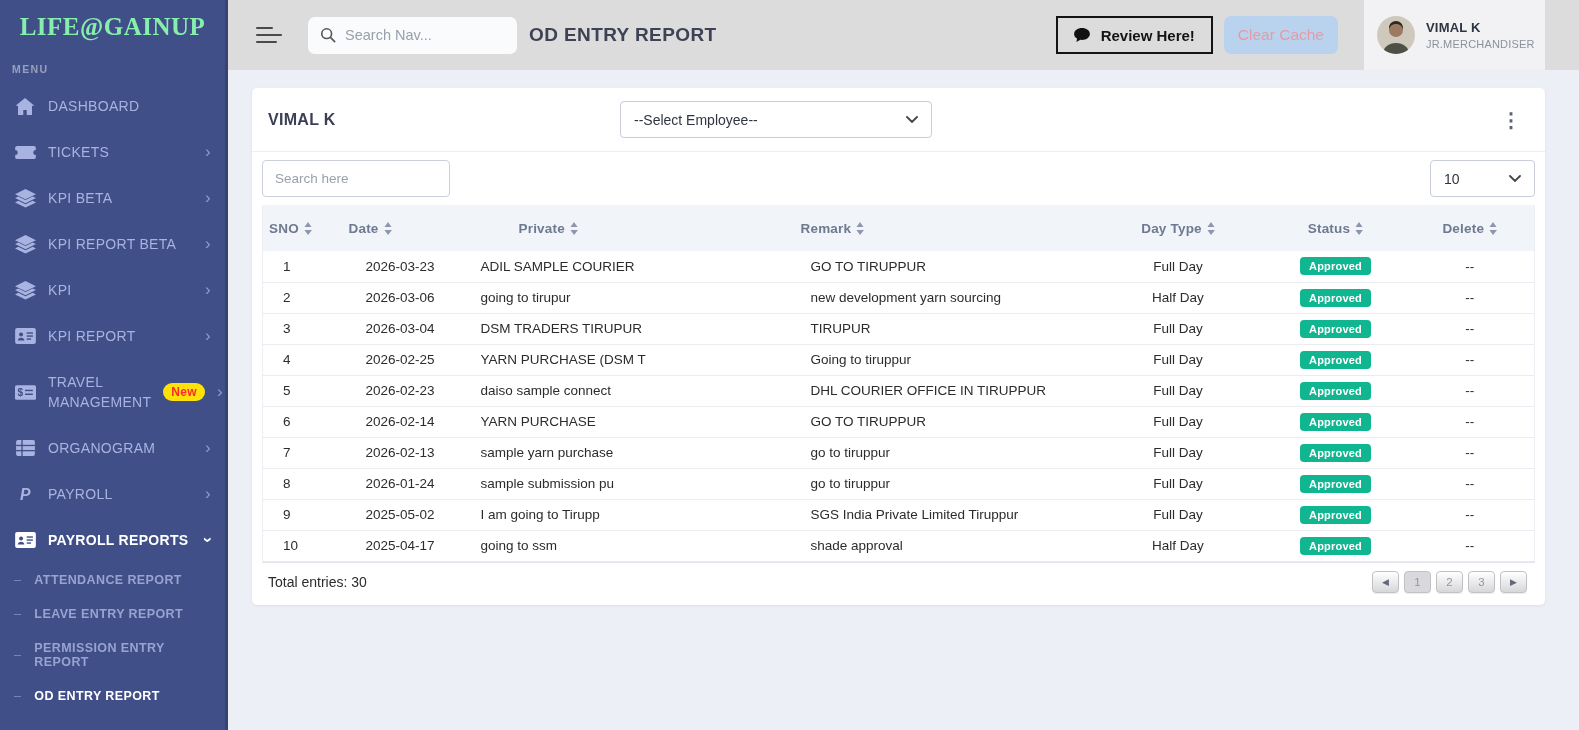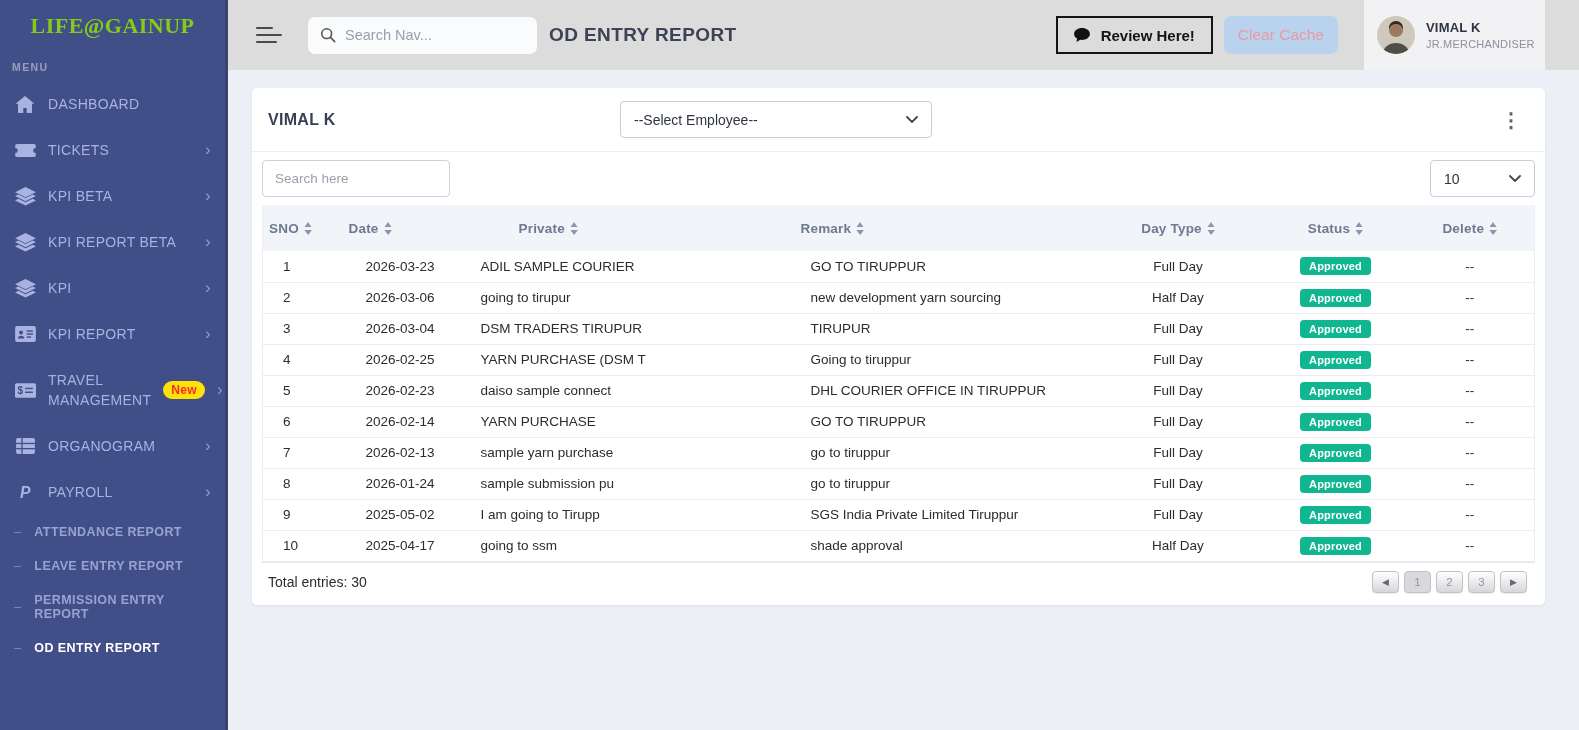--- a/index.html
+++ b/index.html
@@ -12,21 +12,21 @@
   }
   
   .sidebar {
     width: 228px; flex-shrink: 0; height: 730px;
     background: var(--c-sidebar, #414f88);
     border-right: 3px solid #39436e;
     overflow: hidden;
   }
   .logo {
     font-family: "Liberation Serif", serif;
-    font-size: 22px; font-weight: 700; color: #84cc16;
+    font-size: 25px; font-weight: 700; color: #86efac;
     text-align: center; padding: 13px 0 6px; letter-spacing: .5px;
     cursor: pointer;
   }
   .menu-label {
     padding: 16px 12px 4px; font-size: 10.5px; font-weight: 700;
     letter-spacing: 1.4px; color: rgba(255,255,255,.45);
   }
   .side-nav { padding-top: 4px; }
   .side-item {
     display: flex; align-items: center; gap: 12px;
@@ -59,21 +59,21 @@
     background: var(--c-topbar, #dcdcdc);
     display: flex; align-items: center;
     padding-left: 26px; padding-right: 34px;
   }
   .hamburger { display: flex; flex-direction: column; gap: 4.5px; cursor: pointer; padding: 4px 2px; }
   .hamburger span { display: block; height: 2.6px; border-radius: 2px; background: #4a4a4a; }
   .hamburger span:nth-child(1) { width: 17px; }
   .hamburger span:nth-child(2) { width: 26px; }
   .hamburger span:nth-child(3) { width: 21px; }
   .nav-search {
-    margin-left: 24px; width: 229px; height: 37px;
+    margin-left: 24px; width: 209px; height: 37px;
     background: #fafbfd; border-radius: 7px;
     display: flex; align-items: center; gap: 9px; padding: 0 12px;
   }
   .nav-search input { border: none; outline: none; background: transparent; font-family: inherit; font-size: 14.5px; color: #333; width: 100%; }
   .nav-search input::placeholder { color: #98a0ac; }
   .page-title { margin-left: 12px; font-size: 19px; font-weight: 800; color: #3d4355; letter-spacing: .4px; white-space: nowrap; }
   .topbar-right { margin-left: auto; display: flex; align-items: center; height: 100%; }
   .btn-outline {
     border: 2px solid #141414; background: transparent; cursor: pointer;
     height: 38px; padding: 0 16px; display: flex; align-items: center; gap: 11px;
@@ -255,20 +255,34 @@
       </div>
       <div class="side-item">
         <span class="s-icon">
           <svg viewBox="0 0 14 18" width="13" height="17">
             <text x="1" y="15" font-size="17" font-weight="bold" font-style="italic" fill="currentColor">P</text>
           </svg>
         </span>
         <span class="lbl">PAYROLL</span>
         <span class="chev">›</span>
       </div>
+      <div class="side-item active">
+        <span class="s-icon">
+          <svg viewBox="0 0 22 17" width="21" height="16">
+            <rect width="22" height="17" rx="2.2" fill="currentColor"></rect>
+            <circle cx="6.3" cy="6.8" r="2.1" fill="var(--c-sidebar,#414f88)"></circle>
+            <path d="M2.8 13.4c0-1.9 1.6-3 3.5-3s3.5 1.1 3.5 3z" fill="var(--c-sidebar,#414f88)"></path>
+            <rect x="12.3" y="4.6" width="6.6" height="1.5" fill="var(--c-sidebar,#414f88)"></rect>
+            <rect x="12.3" y="7.8" width="6.6" height="1.5" fill="var(--c-sidebar,#414f88)"></rect>
+            <rect x="12.3" y="11" width="4.6" height="1.5" fill="var(--c-sidebar,#414f88)"></rect>
+          </svg>
+        </span>
+        <span class="lbl">PAYROLL REPORTS</span>
+        <span class="chev down">›</span>
+      </div>
       <div class="sub-item">
         <span class="dash">–</span>
         <span class="lbl">ATTENDANCE REPORT</span>
       </div>
       <div class="sub-item">
         <span class="dash">–</span>
         <span class="lbl">LEAVE ENTRY REPORT</span>
       </div>
       <div class="sub-item">
         <span class="dash">–</span>

